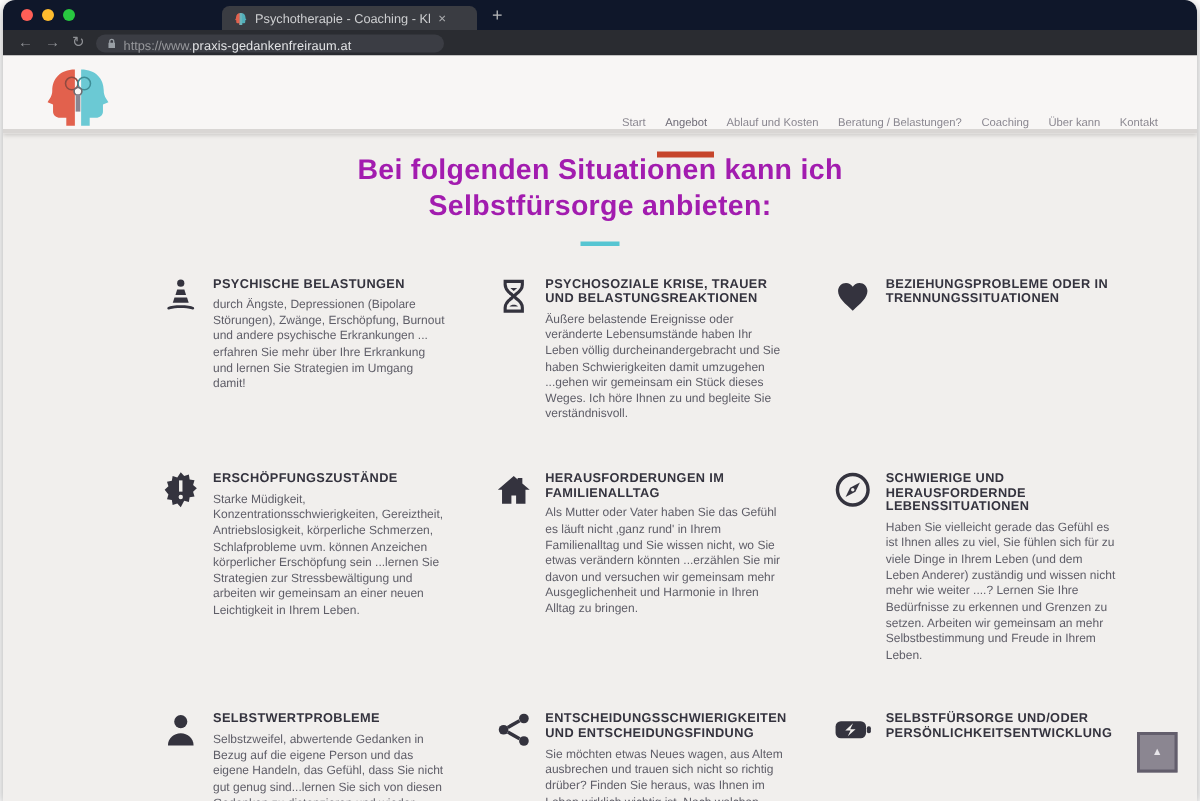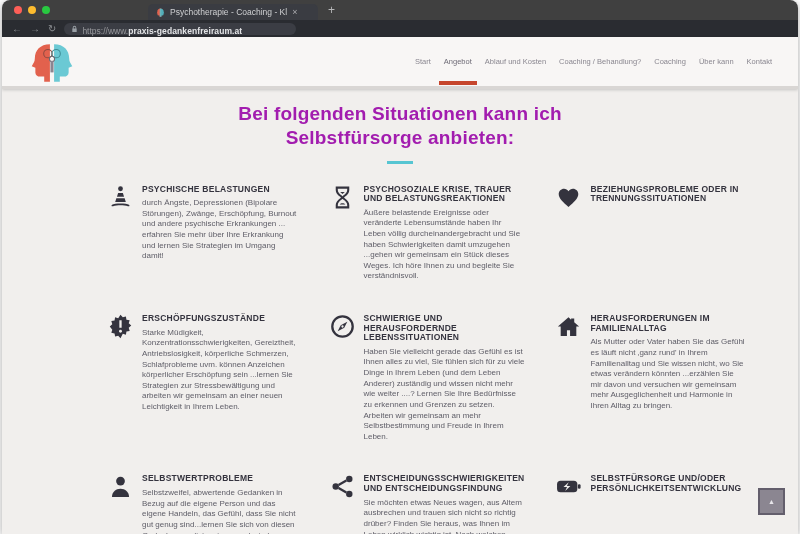--- a/index.html
+++ b/index.html
@@ -6,40 +6,40 @@
     --accent-teal:#56c5d2; --accent-red:#c6452c;
     --logo-red:#e2614d; --logo-teal:#56c3cf;
     --ink:#34333e; --body-ink:#5e5d67;
   }
   *{margin:0;padding:0;box-sizing:border-box;}
   html,body{width:800px;height:534px;overflow:hidden;background:#fff;
     font-family:"Liberation Sans","DejaVu Sans",sans-serif;}
   .window{position:absolute;left:2px;top:0;width:796px;height:534px;
     border-radius:8px 8px 0 0;overflow:hidden;box-shadow:0 2px 8px rgba(0,0,0,.35);}
   
-  .tabstrip{height:20px;background:#404040;display:flex;align-items:center;position:relative;}
+  .tabstrip{height:20px;background:#0f172a;display:flex;align-items:center;position:relative;}
   .traffic{display:flex;gap:6px;margin-left:12px;}
   .dot{width:8px;height:8px;border-radius:50%;}
   .dot.red{background:#ff5f57}.dot.yellow{background:#febc2e}.dot.green{background:#28c840}
   .tab{margin-left:98px;height:16px;margin-top:4px;background:#3a3c42;border-radius:5px 5px 0 0;
     display:flex;align-items:center;gap:5px;padding:0 8px;min-width:170px;}
   .tab-title{color:#cfd0d2;font-size:8.5px;white-space:nowrap;overflow:hidden;
     text-overflow:ellipsis;max-width:135px;}
   .tab-close{color:#a9aaad;font-size:9px;line-height:1;cursor:default;}
   .newtab{color:#b7b8ba;font-size:12px;margin-left:10px;}
   .toolbar{height:17px;background:#2a2c31;display:flex;align-items:center;gap:8px;padding:0 10px;}
   .navglyph{color:#8e9094;font-size:10px;line-height:1;}
   .urlfield{height:12px;background:#3b3d44;border-radius:6px;flex:0 0 232px;
     display:flex;align-items:center;gap:4px;padding:0 7px;}
   .url-scheme{color:#97989c;font-size:8.5px;}
-  .url-domain{color:#e3e4e6;font-size:8.5px;font-weight:bold;letter-spacing:.1px;}
+  .url-domain{color:#e3e4e6;font-size:8.5px;font-weight:normal;letter-spacing:.1px;}
   .urlrest{flex:1;}
   
   .siteheader{height:52px;background:#f8f6f5;border-bottom:3px solid #d9d6d4;
-    display:flex;align-items:center;justify-content:space-between;position:relative;z-index:2;
+    display:flex;align-items:flex-end;justify-content:space-between;position:relative;z-index:2;
     box-shadow:0 1px 3px rgba(0,0,0,.18);}
   .logo{margin-left:24px;width:52px;height:44px;}
   .mainnav{display:flex;gap:13px;margin-right:26px;align-items:center;}
   .navitem{font-size:7.5px;color:#8a8790;text-decoration:none;position:relative;
     white-space:nowrap;cursor:pointer;}
   .navitem.active{color:#6e6b76;}
   .navitem.active::after{content:"";position:absolute;left:-5px;right:-5px;bottom:-19px;
     height:4px;background:var(--accent-red);}
   
   .main{height:459px;background:#f1efed;padding-top:13px;}
@@ -105,21 +105,21 @@
       <circle cx="50" cy="34" r="5" fill="none" stroke="#6f6b72" stroke-width="2"></circle>
       <rect x="47" y="38" width="6" height="22" fill="#8a8590"></rect>
     </svg>
     <nav class="mainnav">
   <a class="navitem">Start</a>
 
   <a class="navitem active">Angebot</a>
 
   <a class="navitem">Ablauf und Kosten</a>
 
-  <a class="navitem">Coaching / Behandlung?</a>
+  <a class="navitem">Beratung / Belastungen?</a>
 
   <a class="navitem">Coaching</a>
 
   <a class="navitem">Über kann</a>
 
   <a class="navitem">Kontakt</a>
 </nav>
   </div>
 
   <div class="main">
@@ -175,47 +175,47 @@
             </svg>
           </span>
     <div class="card-body">
       <div class="card-title">Erschöpfungszustände</div>
       <div class="card-text">Starke Müdigkeit, Konzentrationsschwierigkeiten, Gereiztheit, Antriebslosigkeit, körperliche Schmerzen, Schlafprobleme uvm. können Anzeichen körperlicher Erschöpfung sein ...lernen Sie Strategien zur Stressbewältigung und arbeiten wir gemeinsam an einer neuen Leichtigkeit in Ihrem Leben.</div>
     </div>
   </div>
 
   <div class="card">
     <span class="card-icon">
+            <svg viewBox="0 0 24 24" fill="currentColor">
+              <path d="M12 3.2L1.8 12h2.7v9h6v-5.4h3v5.4h6v-9h2.7L17.5 8V4.4h-3v1z"></path>
+            </svg>
+          </span>
+    <div class="card-body">
+      <div class="card-title">Herausforderungen im Familienalltag</div>
+      <div class="card-text">Als Mutter oder Vater haben Sie das Gefühl es läuft nicht ‚ganz rund' in Ihrem Familienalltag und Sie wissen nicht, wo Sie etwas verändern könnten ...erzählen Sie mir davon und versuchen wir gemeinsam mehr Ausgeglichenheit und Harmonie in Ihren Alltag zu bringen.</div>
+    </div>
+  </div>
+
+  <div class="card">
+    <span class="card-icon">
             <svg viewBox="0 0 24 24" fill="none" stroke="currentColor" stroke-width="2.2">
               <circle cx="12" cy="12" r="9.8"></circle>
               <path d="M16.6 7.4l-2.9 5.9-6.3 3.3 2.9-5.9z" fill="currentColor" stroke="none"></path>
               <circle cx="12" cy="12" r="1.1" fill="#f1efed" stroke="none"></circle>
             </svg>
           </span>
     <div class="card-body">
       <div class="card-title">Schwierige und herausfordernde Lebenssituationen</div>
       <div class="card-text">Haben Sie vielleicht gerade das Gefühl es ist Ihnen alles zu viel, Sie fühlen sich für zu viele Dinge in Ihrem Leben (und dem Leben Anderer) zuständig und wissen nicht mehr wie weiter ....? Lernen Sie Ihre Bedürfnisse zu erkennen und Grenzen zu setzen. Arbeiten wir gemeinsam an mehr Selbstbestimmung und Freude in Ihrem Leben.</div>
     </div>
   </div>
 
   <div class="card">
     <span class="card-icon">
             <svg viewBox="0 0 24 24" fill="currentColor">
-              <path d="M12 3.2L1.8 12h2.7v9h6v-5.4h3v5.4h6v-9h2.7L17.5 8V4.4h-3v1z"></path>
-            </svg>
-          </span>
-    <div class="card-body">
-      <div class="card-title">Herausforderungen im Familienalltag</div>
-      <div class="card-text">Als Mutter oder Vater haben Sie das Gefühl es läuft nicht ‚ganz rund' in Ihrem Familienalltag und Sie wissen nicht, wo Sie etwas verändern könnten ...erzählen Sie mir davon und versuchen wir gemeinsam mehr Ausgeglichenheit und Harmonie in Ihren Alltag zu bringen.</div>
-    </div>
-  </div>
-
-  <div class="card">
-    <span class="card-icon">
-            <svg viewBox="0 0 24 24" fill="currentColor">
               <circle cx="12" cy="6.8" r="4.2"></circle>
               <path d="M3.8 22c0-4.6 3.7-7.8 8.2-7.8s8.2 3.2 8.2 7.8z"></path>
             </svg>
           </span>
     <div class="card-body">
       <div class="card-title">Selbstwertprobleme</div>
       <div class="card-text">Selbstzweifel, abwertende Gedanken in Bezug auf die eigene Person und das eigene Handeln, das Gefühl, dass Sie nicht gut genug sind...lernen Sie sich von diesen Gedanken zu distanzieren und wieder leichter durch das Leben zu gehen...</div>
     </div>
   </div>
 

